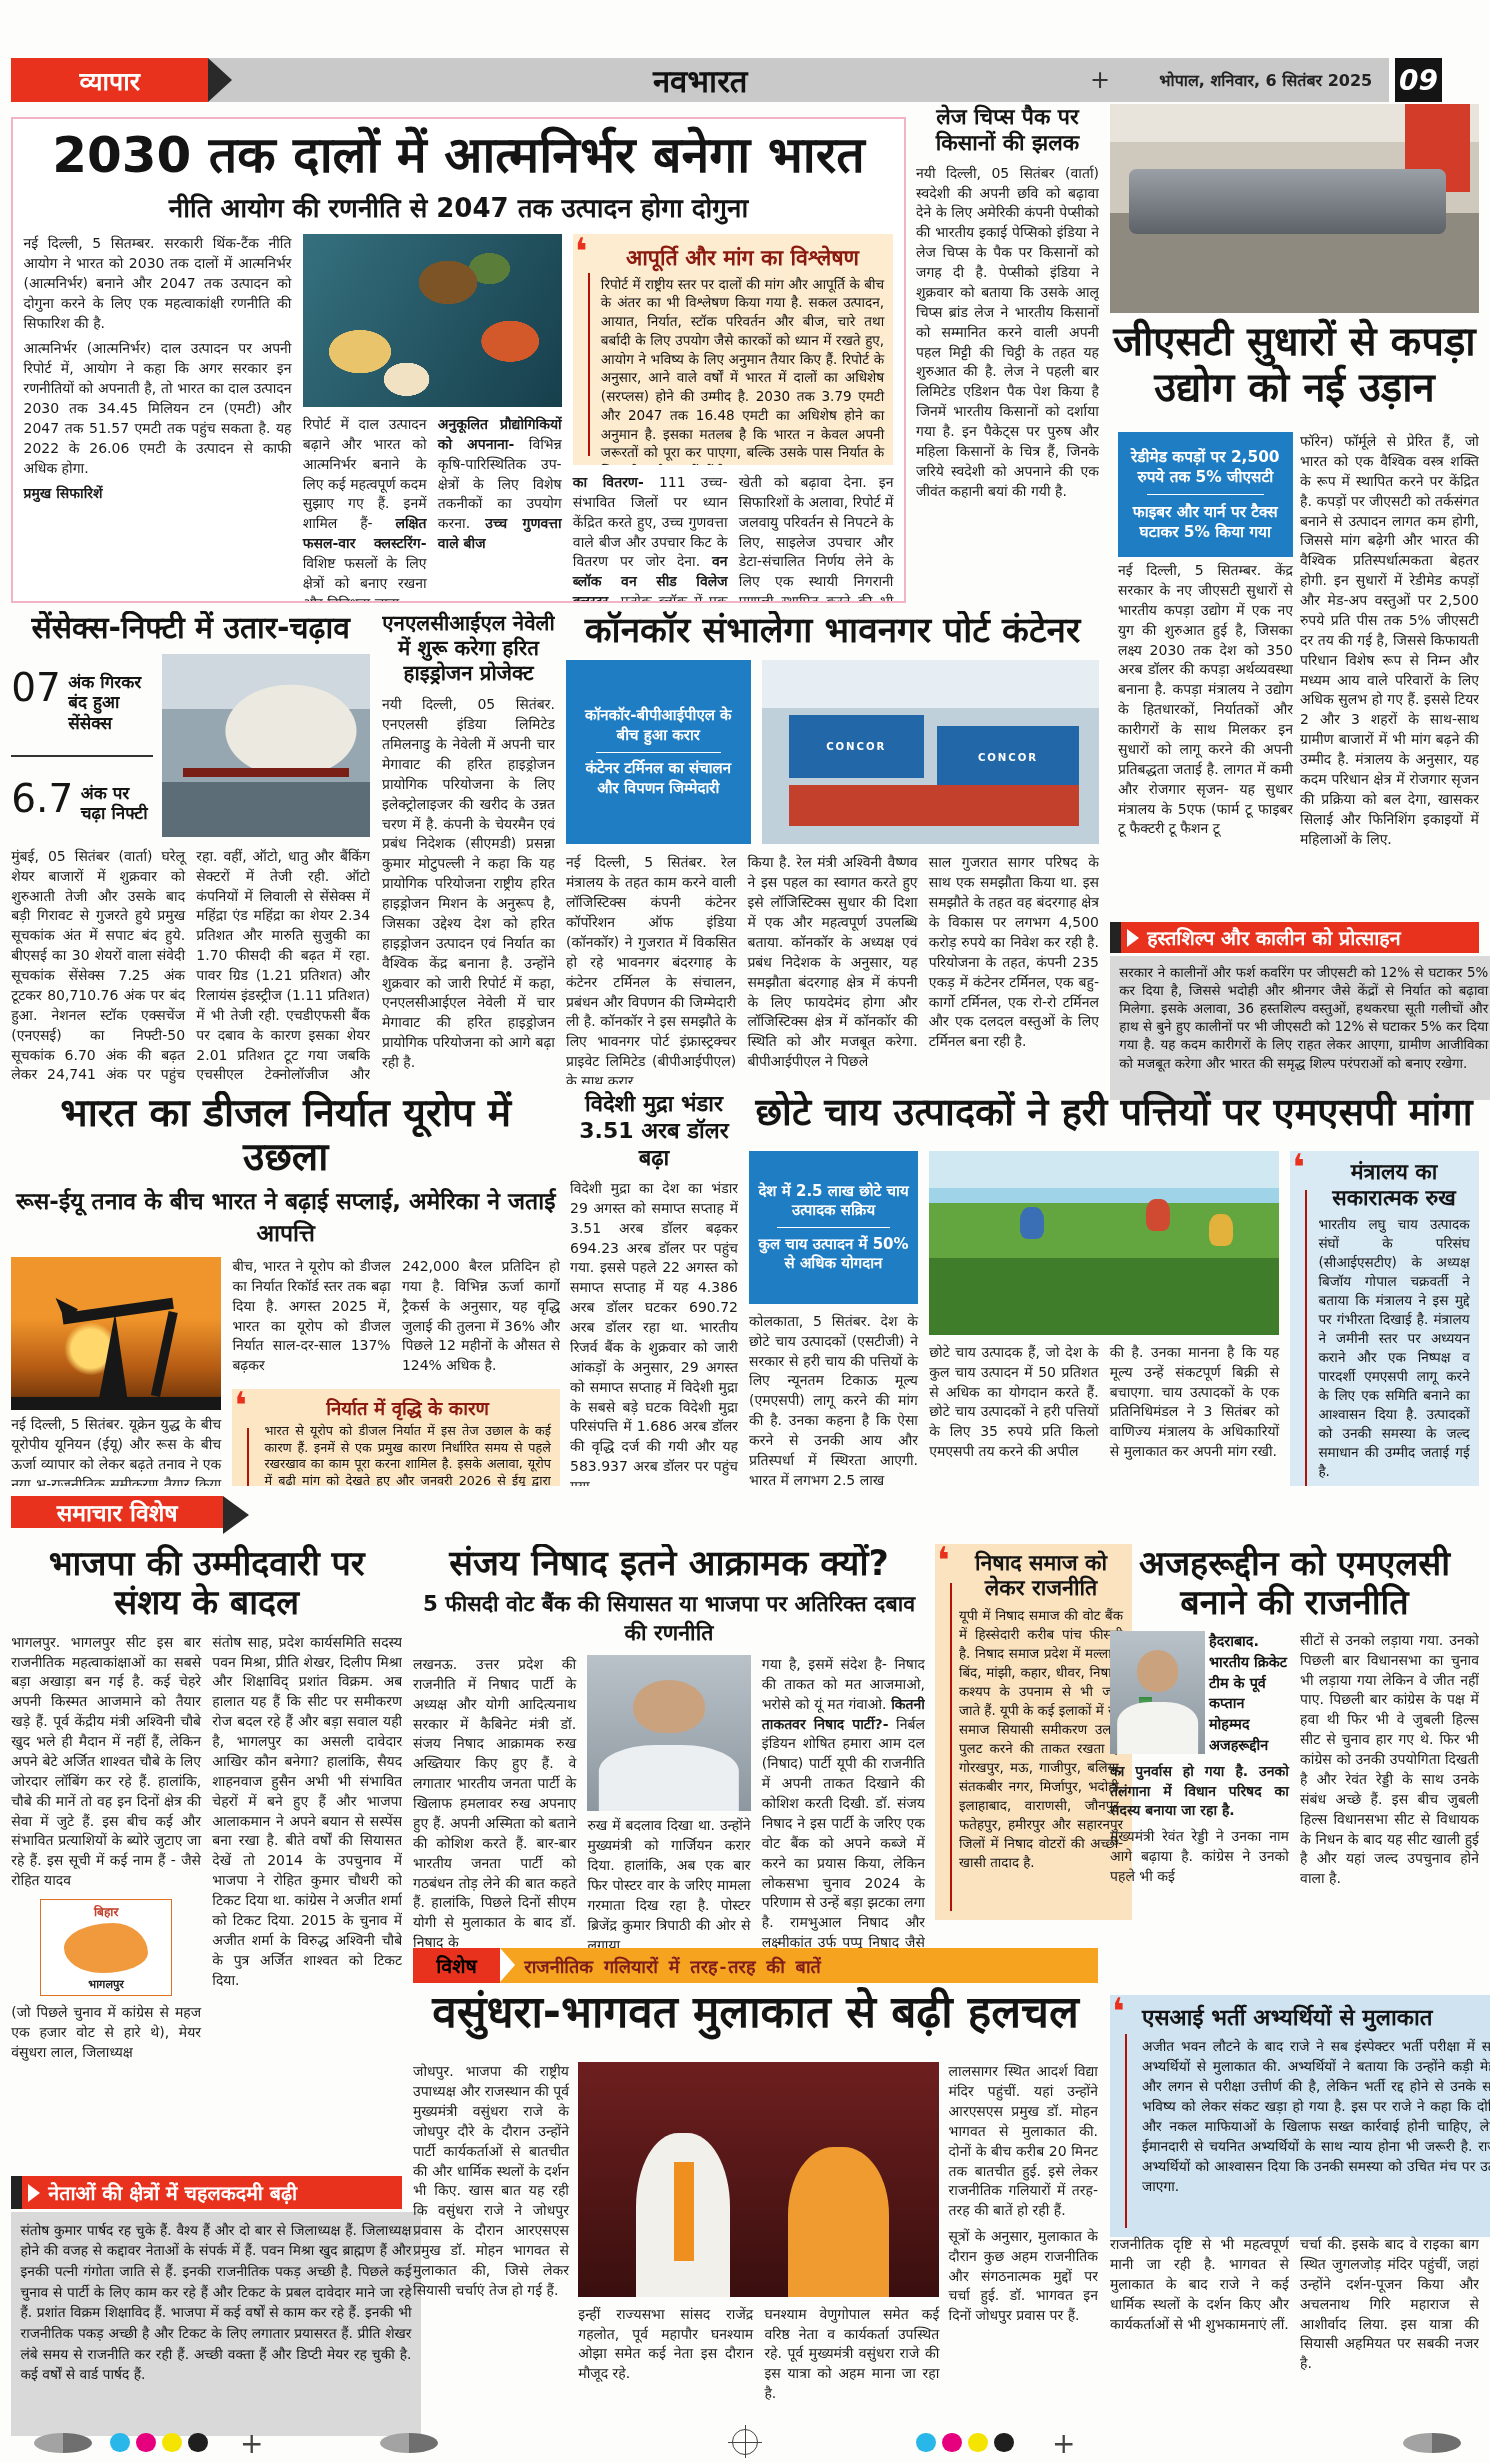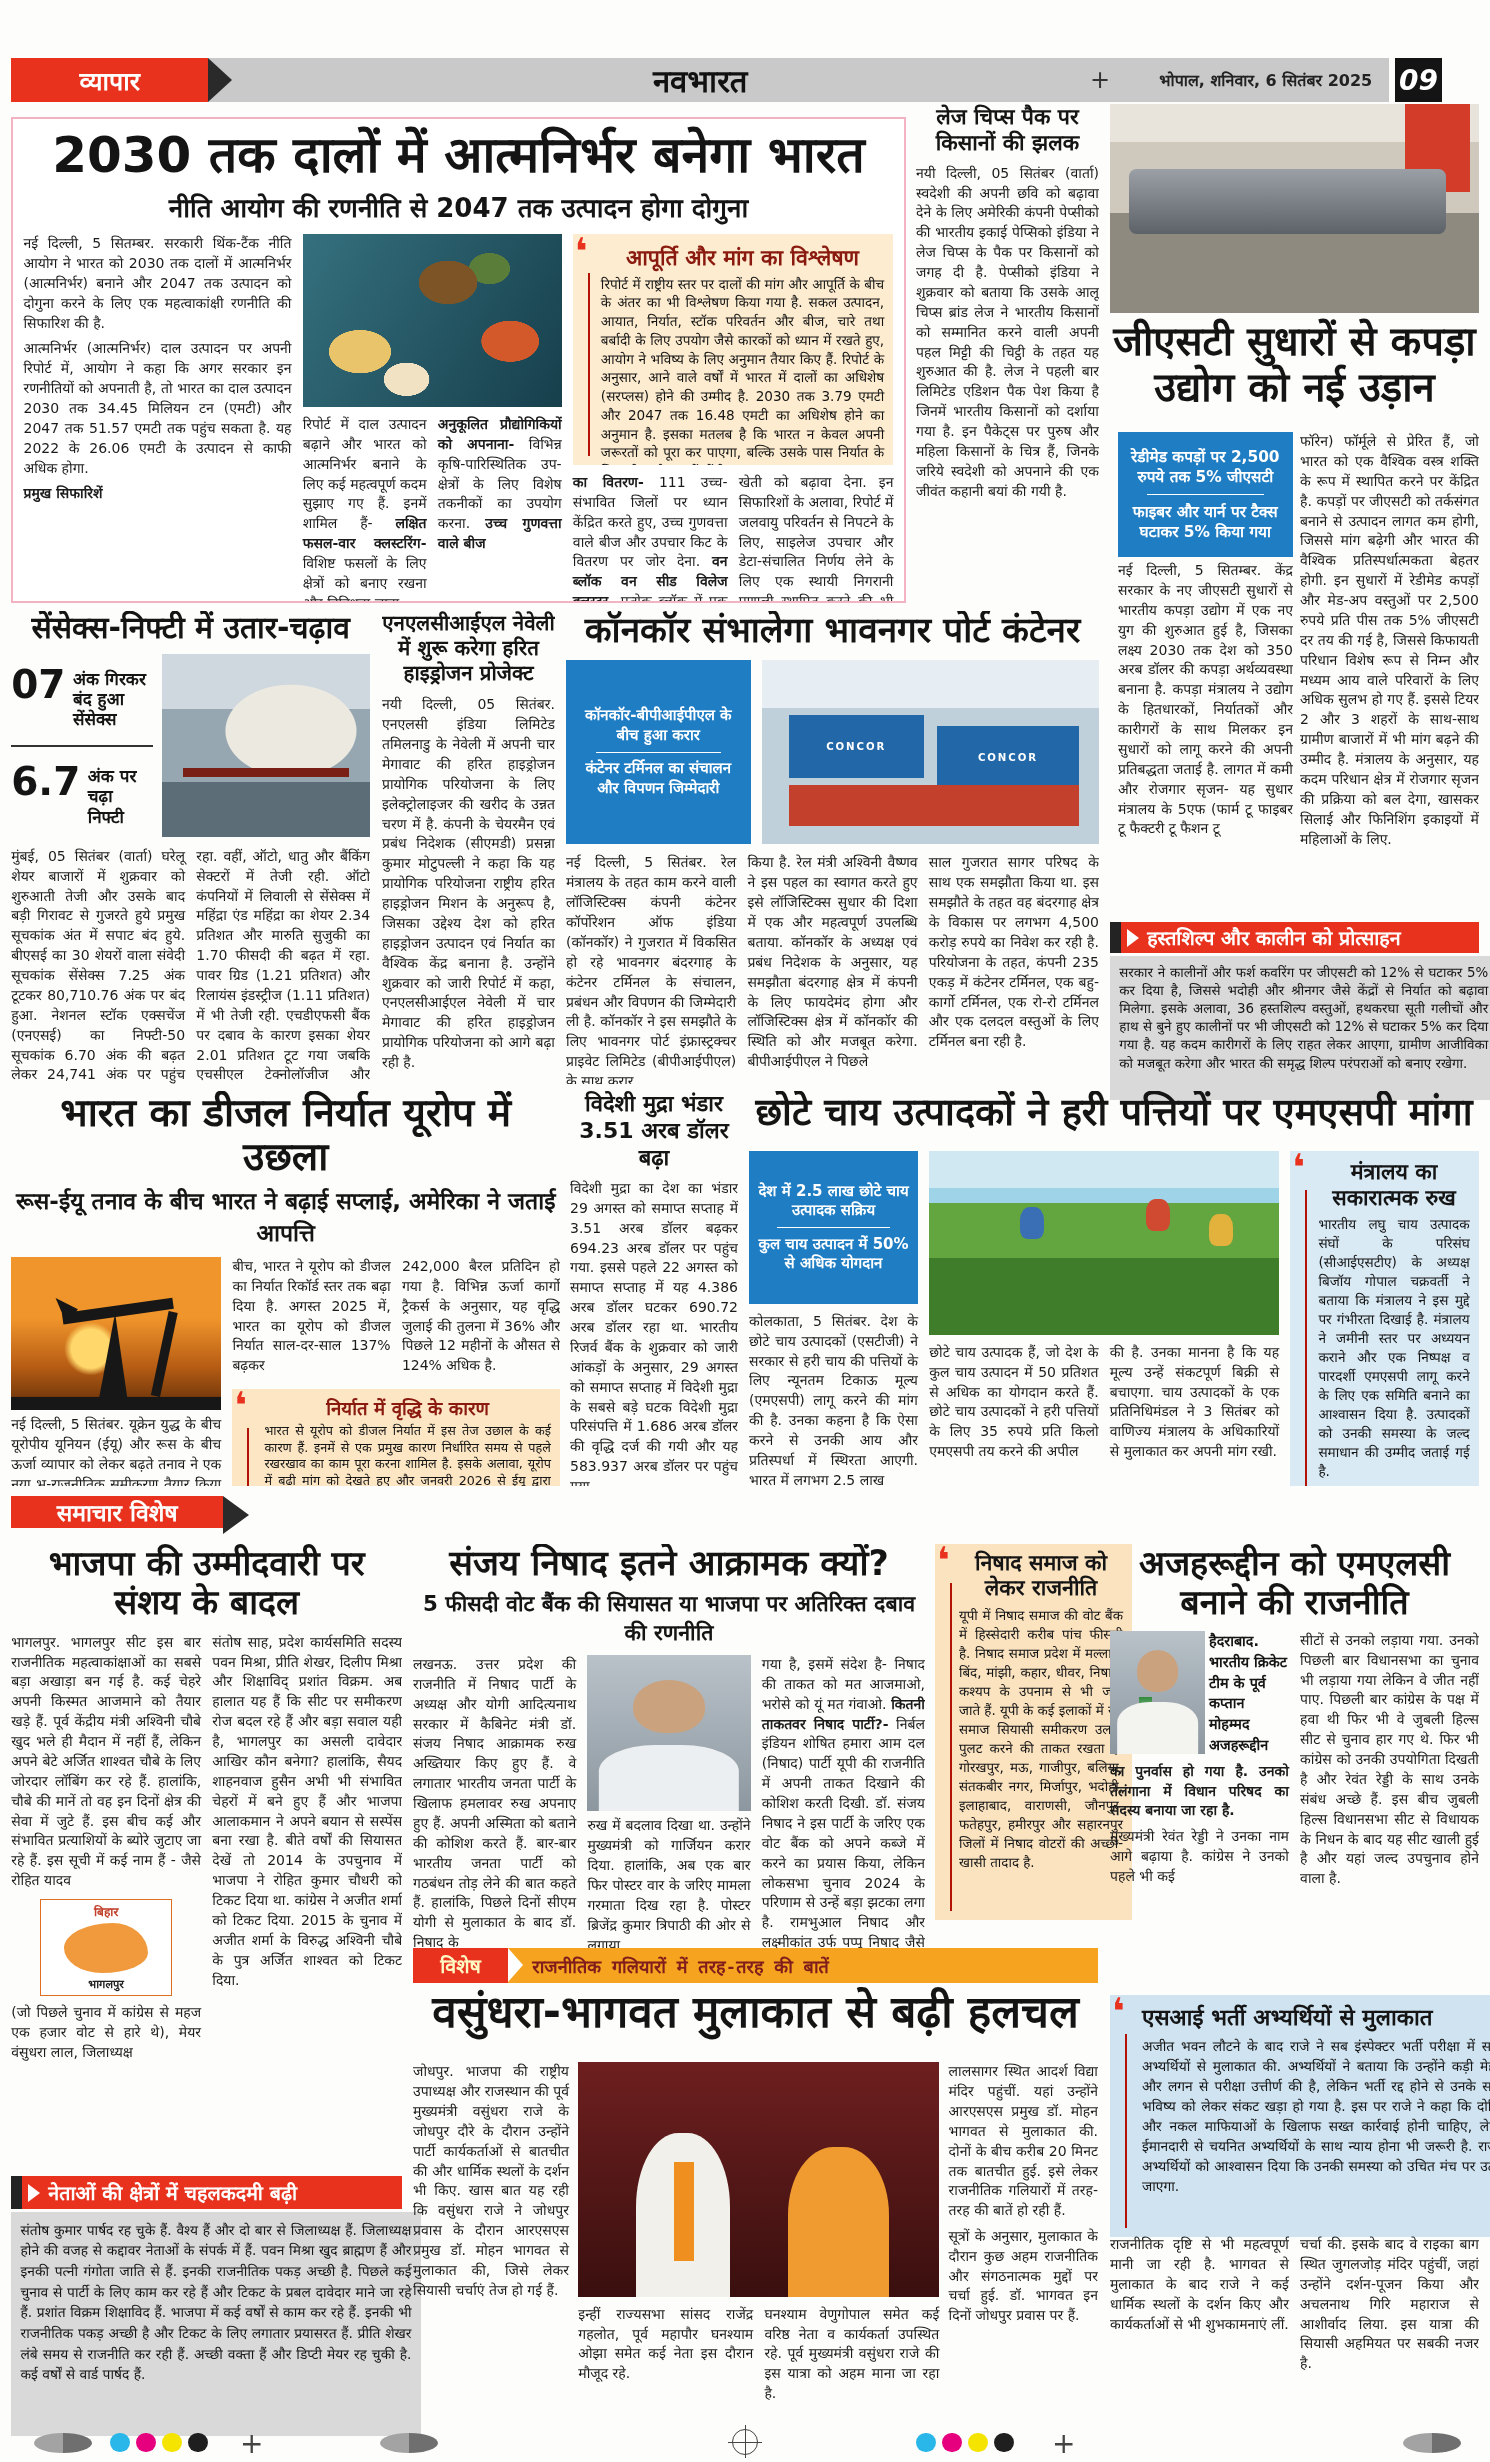--- a/index.html
+++ b/index.html
@@ -69,21 +69,21 @@
   .handicraft-banner{left:1110px;top:922px;width:369px;height:31px;font-size:19.6px;}
   .graybox{background:#d9d9d9;padding:7.5px 9.3px;overflow:hidden;}
   .handicraft-text{left:1110px;top:956px;width:369px;height:129px;font-size:13.4px;line-height:1.36;text-align:justify;}
 
   
   .sensex{left:11.2px;top:611px;width:359px;height:473px;overflow:hidden;}
   .sensex h2{font-size:30px;margin-bottom:9.3px;}
   .sensex .row{display:flex;gap:9.3px;margin-bottom:9.3px;}
   .stats{width:142px;flex:none;display:flex;flex-direction:column;justify-content:space-around;}
   .stat{display:flex;gap:7.5px;align-items:flex-start;padding:5.6px 0;}
-  .stat .num{font-size:39px;font-weight:700;line-height:1;}
+  .stat .num{font-size:39px;font-weight:400;line-height:1;}
   .stat .lbl{font-size:17px;font-weight:700;line-height:1.2;padding-top:3.7px;}
   .stat-div{border-top:2.3px solid #333;}
   .bse-photo{flex:1;height:183px;background:
     radial-gradient(112px 79px at 62% 42%,#ece9e1 0 58%,transparent 59%),
     linear-gradient(to bottom,#cfd8de 0 30%,#97a7b2 30% 70%,#5d6d78 70%);}
   .bse-photo::after{content:"";position:absolute;left:10%;top:62%;width:80%;height:9.3px;background:#7a1f16;}
 
   
   .nlc{left:382px;top:611px;width:173px;height:473px;overflow:hidden;}
   .nlc h3{font-size:20.5px;font-weight:800;text-align:center;line-height:1.22;margin-bottom:9.3px;}
@@ -165,21 +165,21 @@
   .azhar{left:1110px;top:1544px;width:369px;height:447px;overflow:hidden;}
   .azhar h2{font-size:34px;margin-bottom:9.3px;}
   .azhar .wrap-row{display:flex;gap:4px;margin-bottom:5.6px;}
   .azhar-photo{width:95px;height:123px;flex:none;}
   .azhar-photo::after{background:#f3f3f0;}
   .azhar-sash{position:absolute;left:30%;bottom:0;width:14%;height:46%;background:linear-gradient(#2f8a3c,#e9e9e9,#ef8f1f);}
   .azhar .intro{flex:1;font-size:14.4px;font-weight:700;line-height:1.45;}
 
   
   .vishesh-strip{left:413px;top:1948px;width:685px;height:35px;display:flex;align-items:stretch;background:#f6a41f;}
-  .v-tab{background:#e8321e;color:#fef9c3;width:95px;display:flex;align-items:center;justify-content:center;font-size:19.6px;font-weight:800;}
+  .v-tab{background:#e8321e;color:#000000;width:87px;display:flex;align-items:center;justify-content:center;font-size:19.6px;font-weight:800;}
   .v-arrow{width:0;height:0;border-left:15px solid #fff;border-top:17.7px solid transparent;border-bottom:17.7px solid transparent;}
   .v-text{flex:1;display:flex;align-items:center;font-size:18px;font-weight:800;color:#7f1d1d;padding-left:9.3px;font-family:Liberation Mono, monospace;}
 
   
   .vasu{left:413px;top:1987px;width:685px;height:434px;overflow:hidden;}
   .vasu h2{font-size:44px;margin-bottom:25px;}
   .vasu .row{display:flex;gap:9.3px;}
   .vasu .c1{width:156px;flex:none;}
   .vasu .mid{width:361px;flex:none;}
   .vasu-photo{height:235px;margin-bottom:7.5px;background:linear-gradient(#6e1f1f,#3a0f0f);}

